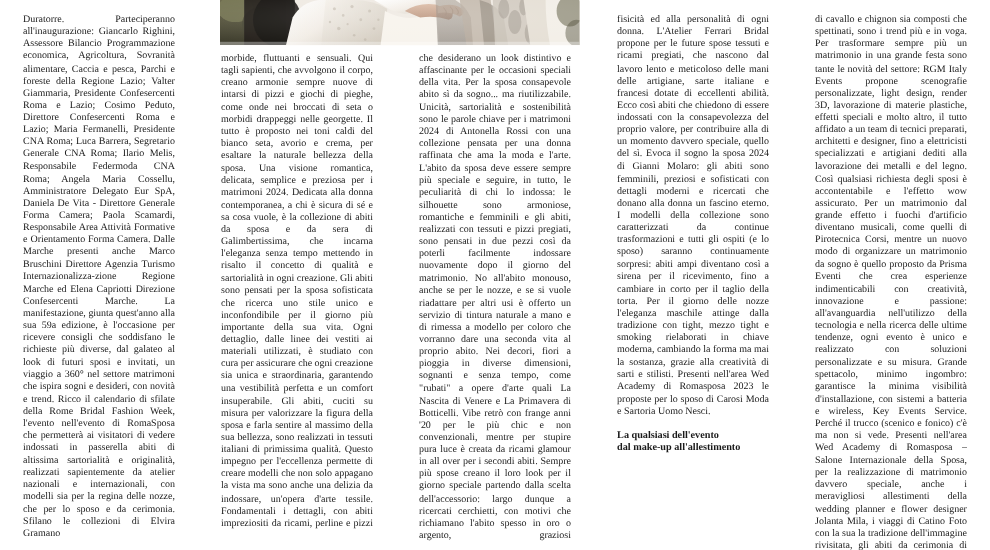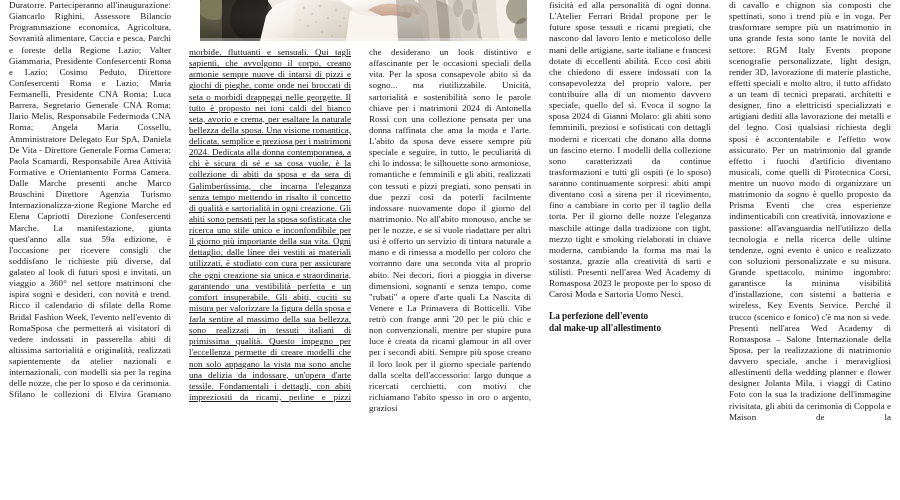--- a/index.html
+++ b/index.html
@@ -33,21 +33,21 @@
   }
   .col {
     width: 180px;
     height: 500px;
     box-sizing: border-box;
     padding: 0 9px 0 9px;
     overflow: hidden;
     position: relative;
   }
   .col p, .col h2 {
-    margin: 0;
+    margin: 12px;
     padding: 0;
     text-align: justify;
     text-justify: inter-word;
     font-size: 9.1px;
     line-height: 11.12px;
     letter-spacing: -0.02px;
     word-spacing: 0px;
     hyphens: manual;
     font-family: "Liberation Serif", "DejaVu Serif", serif;
   }
@@ -69,21 +69,20 @@
     top: 0px;
     width: 327px;
     height: 41px;
     overflow: hidden;
     z-index: 5;
     background: #efeae3;
   }
   .photo-wrap svg { display: block; }
   .col-2-text {
     margin-top: 47px;
-    text-decoration: underline;
   }
   .col-3-text {
     margin-top: 47px;
   }
 </style>
 </head>
 <body>
 
 <div class="page">
 
@@ -100,21 +99,21 @@
     </div>
 
     <div class="col">
       <div class="col-3-text">
         <p>che desiderano un look distintivo e affascinante per le occasioni speciali della vita. Per la sposa consapevole abito sì da sogno... ma riutilizzabile. Unicità, sartorialità e sostenibilità sono le parole chiave per i matrimoni 2024 di Antonella Rossi con una collezione pensata per una donna raffinata che ama la moda e l'arte. L'abito da sposa deve essere sempre più speciale e seguire, in tutto, le peculiarità di chi lo indossa: le silhouette sono armoniose, romantiche e femminili e gli abiti, realizzati con tessuti e pizzi pregiati, sono pensati in due pezzi così da poterli facilmente indossare nuovamente dopo il giorno del matrimonio. No all'abito monouso, anche se per le nozze, e se si vuole riadattare per altri usi è offerto un servizio di tintura naturale a mano e di rimessa a modello per coloro che vorranno dare una seconda vita al proprio abito. Nei decori, fiori a pioggia in diverse dimensioni, sognanti e senza tempo, come "rubati" a opere d'arte quali La Nascita di Venere e La Primavera di Botticelli. Vibe retrò con frange anni '20 per le più chic e non convenzionali, mentre per stupire pura luce è creata da ricami glamour in all over per i secondi abiti. Sempre più spose creano il loro look per il giorno speciale partendo dalla scelta dell'accessorio: largo dunque a ricercati cerchietti, con motivi che richiamano l'abito spesso in oro o argento, graziosi</p>
       </div>
     </div>
 
     <div class="col">
       <p>fisicità ed alla personalità di ogni donna. L'Atelier Ferrari Bridal propone per le future spose tessuti e ricami pregiati, che nascono dal lavoro lento e meticoloso delle mani delle artigiane, sarte italiane e francesi dotate di eccellenti abilità. Ecco così abiti che chiedono di essere indossati con la consapevolezza del proprio valore, per contribuire alla di un momento davvero speciale, quello del sì. Evoca il sogno la sposa 2024 di Gianni Molaro: gli abiti sono femminili, preziosi e sofisticati con dettagli moderni e ricercati che donano alla donna un fascino eterno. I modelli della collezione sono caratterizzati da continue trasformazioni e tutti gli ospiti (e lo sposo) saranno continuamente sorpresi: abiti ampi diventano così a sirena per il ricevimento, fino a cambiare in corto per il taglio della torta. Per il giorno delle nozze l'eleganza maschile attinge dalla tradizione con tight, mezzo tight e smoking rielaborati in chiave moderna, cambiando la forma ma mai la sostanza, grazie alla creatività di sarti e stilisti. Presenti nell'area Wed Academy di Romasposa 2023 le proposte per lo sposo di Carosi Moda e Sartoria Uomo Nesci.</p>
-      <h2 class="subhead"><span>La perfezione dell'evento</span><br><span>dal make-up all'allestimento</span></h2>
+      <h2 class="subhead"><span>La qualsiasi dell'evento</span><br><span>dal make-up all'allestimento</span></h2>
     </div>
 
     <div class="col">
       <p>di cavallo e chignon sia composti che spettinati, sono i trend più e in voga. Per trasformare sempre più un matrimonio in una grande festa sono tante le novità del settore: RGM Italy Events propone scenografie personalizzate, light design, render 3D, lavorazione di materie plastiche, effetti speciali e molto altro, il tutto affidato a un team di tecnici preparati, architetti e designer, fino a elettricisti specializzati e artigiani dediti alla lavorazione dei metalli e del legno. Così qualsiasi richiesta degli sposi è accontentabile e l'effetto wow assicurato. Per un matrimonio dal grande effetto i fuochi d'artificio diventano musicali, come quelli di Pirotecnica Corsi, mentre un nuovo modo di organizzare un matrimonio da sogno è quello proposto da Prisma Eventi che crea esperienze indimenticabili con creatività, innovazione e passione: all'avanguardia nell'utilizzo della tecnologia e nella ricerca delle ultime tendenze, ogni evento è unico e realizzato con soluzioni personalizzate e su misura. Grande spettacolo, minimo ingombro: garantisce la minima visibilità d'installazione, con sistemi a batteria e wireless, Key Events Service. Perché il trucco (scenico e fonico) c'è ma non si vede. Presenti nell'area Wed Academy di Romasposa – Salone Internazionale della Sposa, per la realizzazione di matrimonio davvero speciale, anche i meravigliosi allestimenti della wedding planner e flower designer Jolanta Mila, i viaggi di Catino Foto con la sua la tradizione dell'immagine rivisitata, gli abiti da cerimonia di Coppola e Maison de la</p>
     </div>
 
   </div>
 
   <div class="photo-wrap" title="">
     <svg width="327" height="41" viewBox="0 0 327 41" preserveAspectRatio="none">

